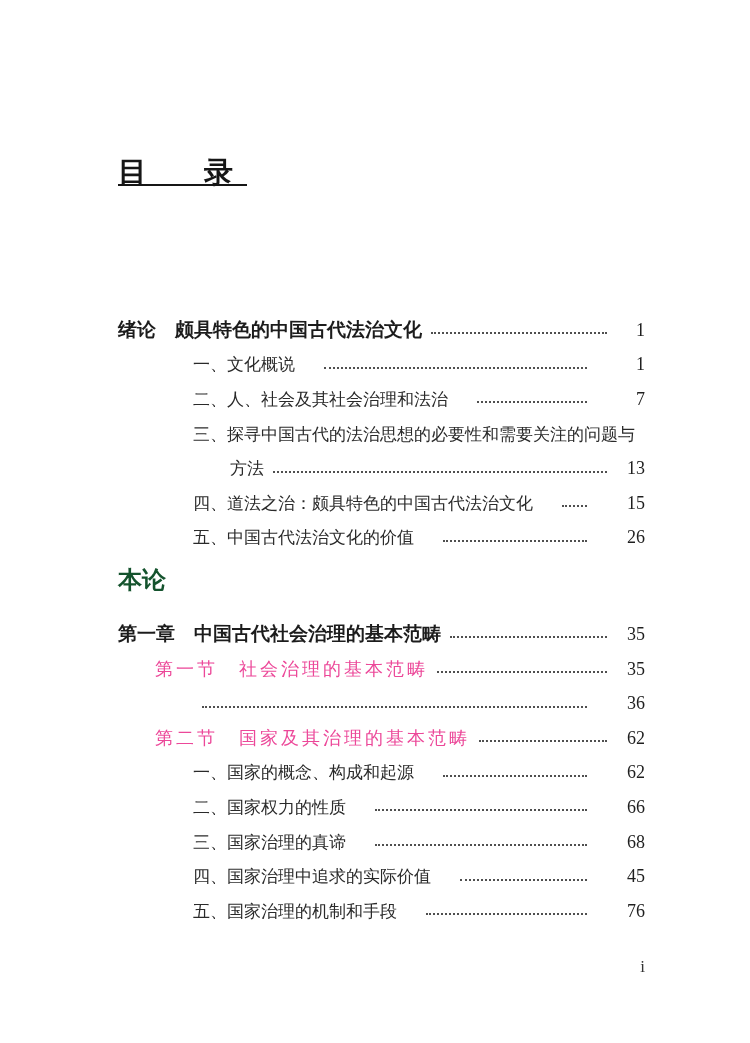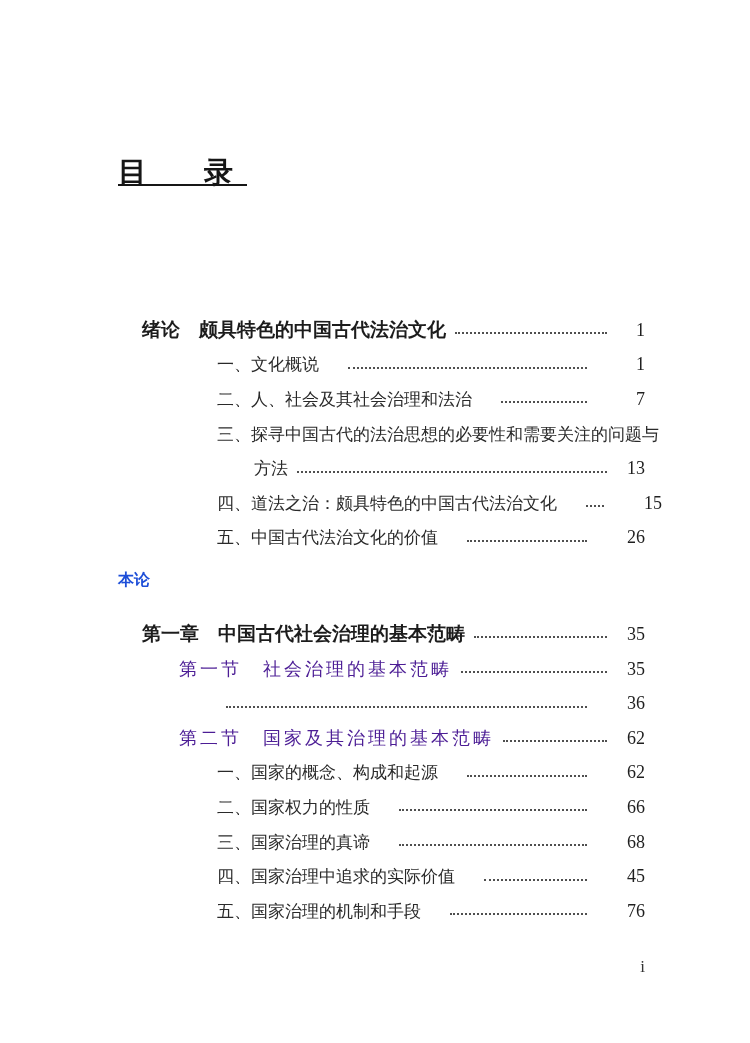--- a/index.html
+++ b/index.html
@@ -28,50 +28,49 @@
     letter-spacing: 14px;
     color: #161616;
     white-space: pre;
     text-decoration: underline;
   }
   .block1 { margin-top: 121px; }
   .part-heading {
     margin-top: 10px;
     font-family: "Liberation Sans", "DejaVu Sans", sans-serif;
     font-weight: 700;
-    font-size: 16px;
+    font-size: 24px;
     line-height: 30px;
-    color: #1d4ed8;
+    color: #14532d;
   }
   .block2 { margin-top: 22px; }
 
   .toc-row {
     display: flex;
     align-items: center;
     height: 34.6px;
-    margin-left: 24px;
   }
   .toc-label {
     white-space: pre;
     font-size: 17px;
     color: #2a2a2a;
     flex: 0 0 auto;
   }
   .lv-chapter { padding-left: 0; }
   .lv-chapter .toc-label {
     font-family: "Liberation Sans", "DejaVu Sans", sans-serif;
     font-weight: 700;
     font-size: 19px;
     color: #1c1c1c;
   }
   .lv-section { padding-left: 37px; }
   .lv-section .toc-label {
     font-size: 18px;
     letter-spacing: 3px;
-    color: #4c1d95;
+    color: #ec4899;
   }
   .lv-item { padding-left: 75px; gap: 20px; }
   .lv-continuation { padding-left: 112px; }
 
   .leader {
     flex: 1 1 auto;
     min-width: 18px;
     height: 0;
     border-bottom: 2px dotted #4f4f4f;
     margin: 0 10px 0 9px;

